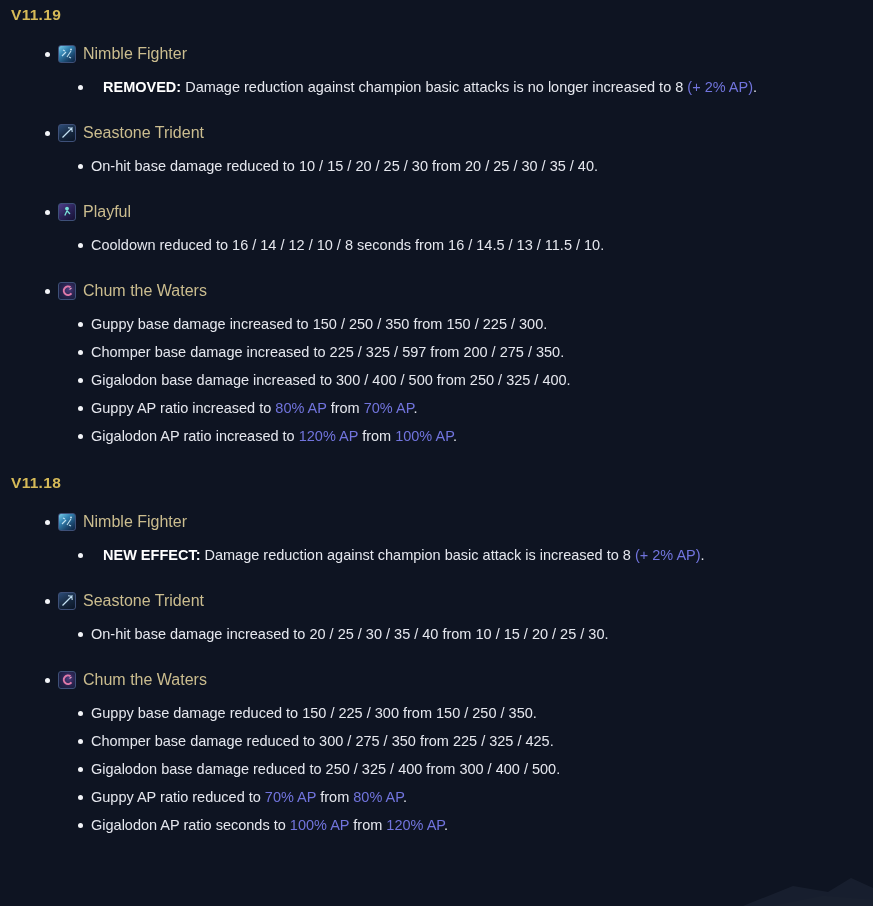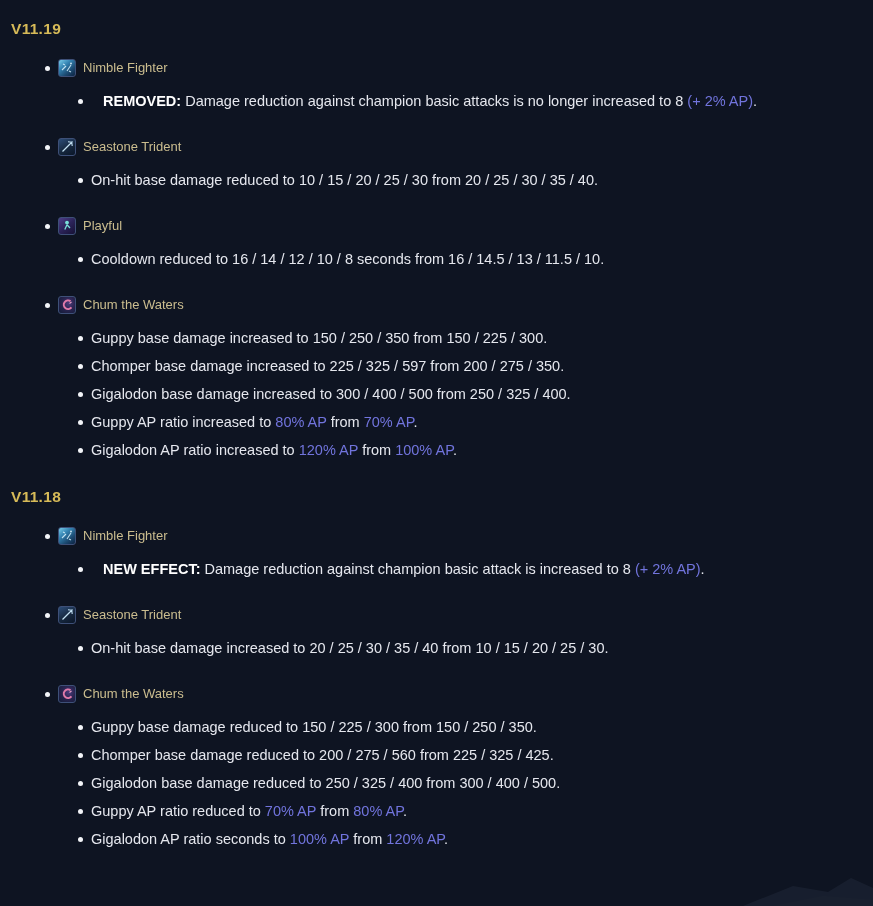--- a/index.html
+++ b/index.html
@@ -2,39 +2,39 @@
 <html><head>
 <meta charset="utf-8">
 <style>
   html,body{margin:0;padding:0;}
   body{
     width:873px;height:906px;overflow:hidden;position:relative;
     background:#0e1422;
     font-family:"Liberation Sans","DejaVu Sans",sans-serif;
     -webkit-font-smoothing:antialiased;
   }
-  .patch-history{padding:20px 12px 0 10px;position:relative;z-index:1;}
+  .patch-history{padding:6px 12px 0 10px;position:relative;z-index:1;}
 
   .version-header{
     margin:0 0 0 1px;
     font-size:15.5px;font-weight:700;letter-spacing:.3px;
     color:#d6ba58;
   }
   .version-section + .version-section{margin-top:8px;}
 
   ul.abilities{list-style:none;margin:20px 0 28px;padding:0 0 0 48px;}
   li.ability{position:relative;margin-bottom:26px;}
   li.ability:last-child{margin-bottom:0;}
   li.ability > .ability-row::before{
     content:'';position:absolute;left:-13px;top:8px;
     width:5px;height:5px;border-radius:50%;background:#f2f4f8;
   }
   .ability-row{display:flex;align-items:center;gap:7px;position:relative;}
   a.ability-link{
-    color:#cbbd8f;text-decoration:none;font-size:13px;line-height:20px;cursor:pointer;
+    color:#cbbd8f;text-decoration:none;font-size:16px;line-height:20px;cursor:pointer;
   }
 
   .icon{
     width:18px;height:18px;border-radius:3px;border:1px solid #3e5078;
     box-sizing:border-box;display:inline-block;position:relative;overflow:hidden;flex:0 0 auto;
   }
   .icon svg{position:absolute;left:0;top:0;width:100%;height:100%;}
   .icon--nimble-fighter-icon{background:linear-gradient(140deg,#79cdea 0%,#3483b2 35%,#1b486f 70%,#0c2240 100%);}
   .icon--seastone-trident-icon{background:linear-gradient(150deg,#2d4d78 0%,#16283f 55%,#0a1527 100%);}
   .icon--playful-icon{background:linear-gradient(140deg,#4e3f8a 0%,#2b2359 50%,#161134 100%);}
@@ -163,21 +163,21 @@
             <span class="icon icon--chum-the-waters-icon">
               <svg viewBox="0 0 16 16">
                 <path d="M11.5 4.2 a4.3 4.3 0 1 0 1 6.2" stroke="#e07aaa" stroke-width="2" fill="none"></path>
                 <path d="M10.5 6.5 l2 -1.5" stroke="#e8a0c4" stroke-width="1.1" fill="none"></path>
               </svg>
             </span>
             <a class="ability-link" href="#">Chum the Waters</a>
           </div>
           <ul class="changes">
             <li class="change"><span>Guppy base damage reduced to 150 / 225 / 300 from 150 / 250 / 350.</span></li>
-            <li class="change"><span>Chomper base damage reduced to 200 / 275 / 560 from 225 / 325 / 425.</span></li>
+            <li class="change"><span>Chomper base damage reduced to 300 / 275 / 350 from 225 / 325 / 425.</span></li>
             <li class="change"><span>Gigalodon base damage reduced to 250 / 325 / 400 from 300 / 400 / 500.</span></li>
             <li class="change"><span>Guppy AP ratio reduced to </span><span class="ap-text">70% AP</span><span> from </span><span class="ap-text">80% AP</span><span>.</span></li>
             <li class="change"><span>Gigalodon AP ratio seconds to </span><span class="ap-text">100% AP</span><span> from </span><span class="ap-text">120% AP</span><span>.</span></li>
           </ul>
         </li>
       </ul>
     </section>
   </div>
 
 <svg class="bg-artwork" viewBox="0 0 140 58" aria-hidden="true">

